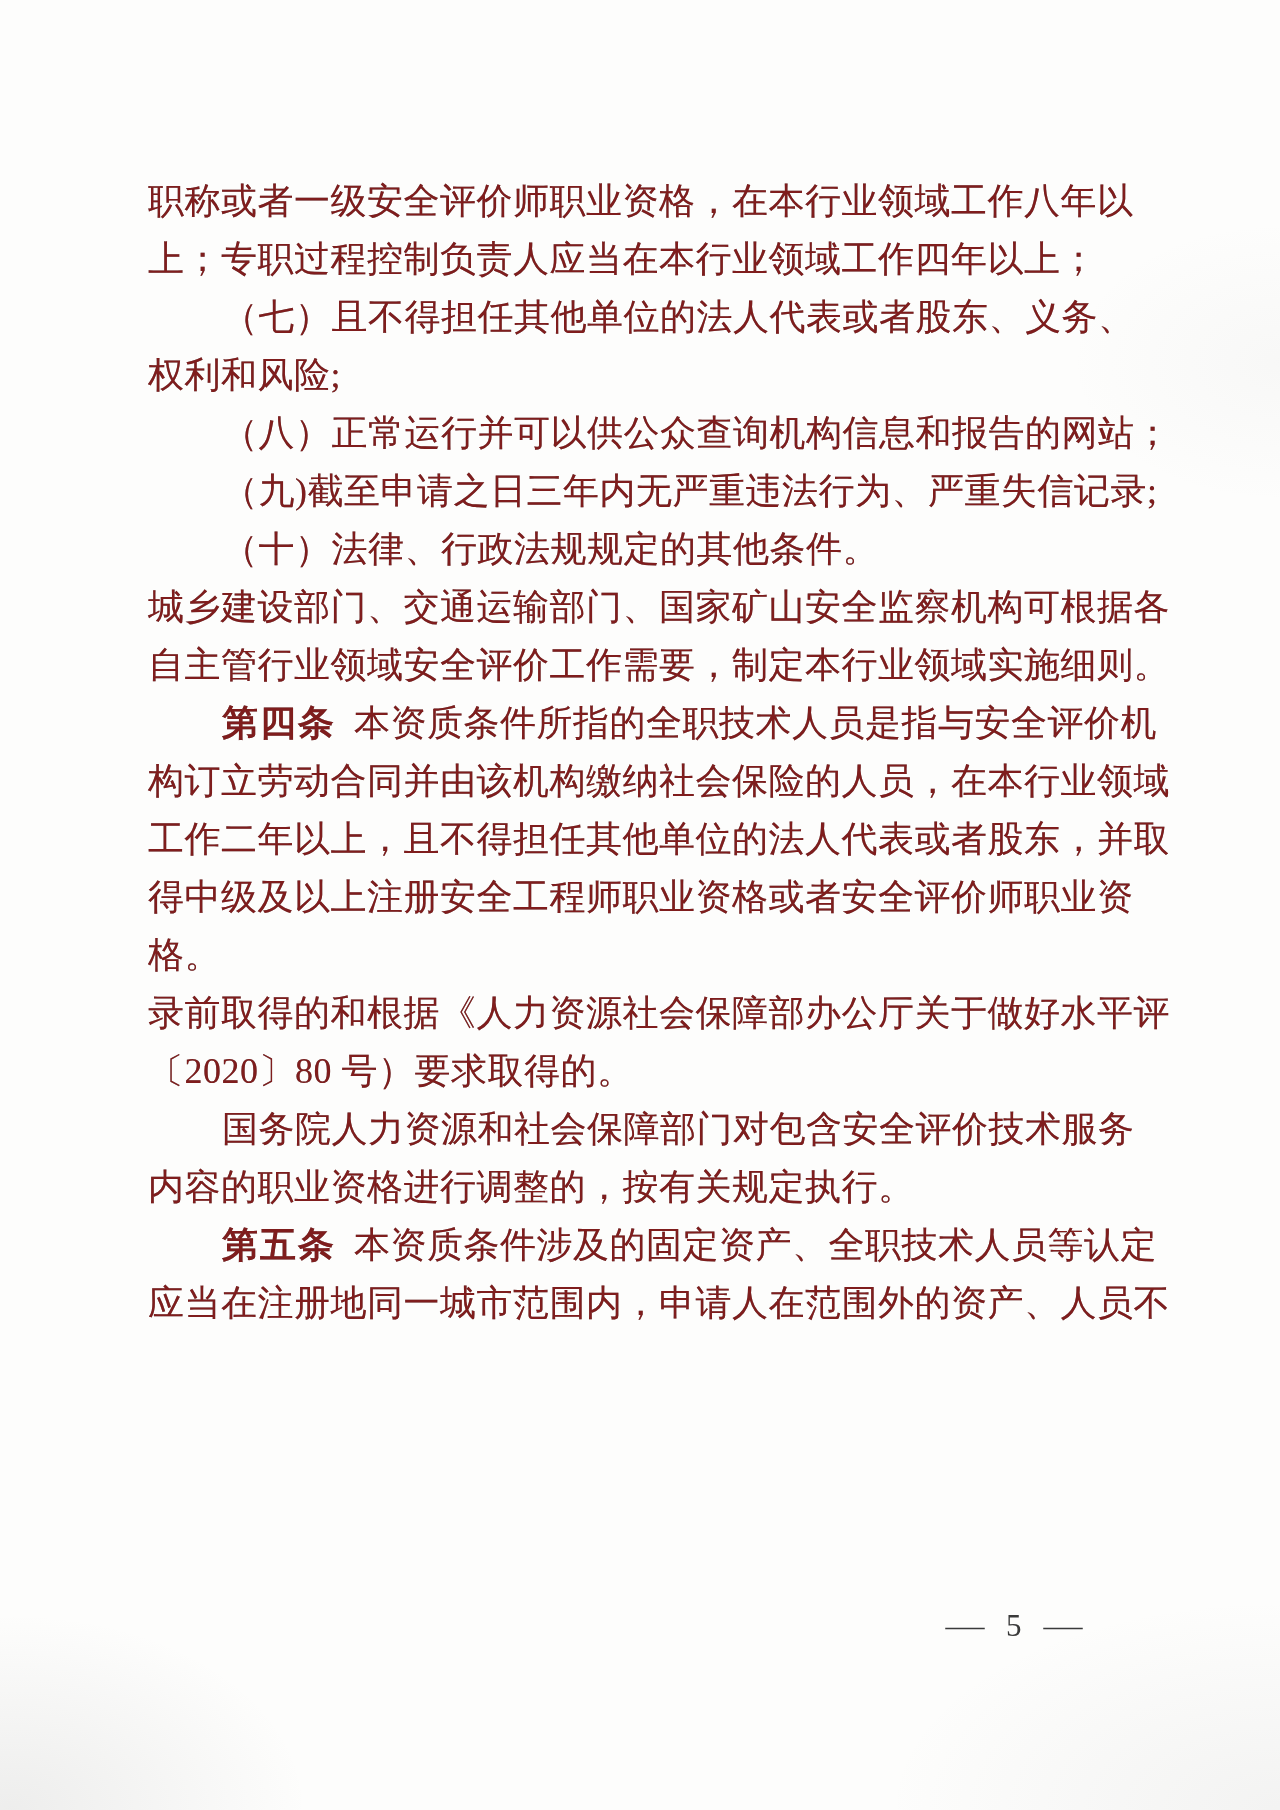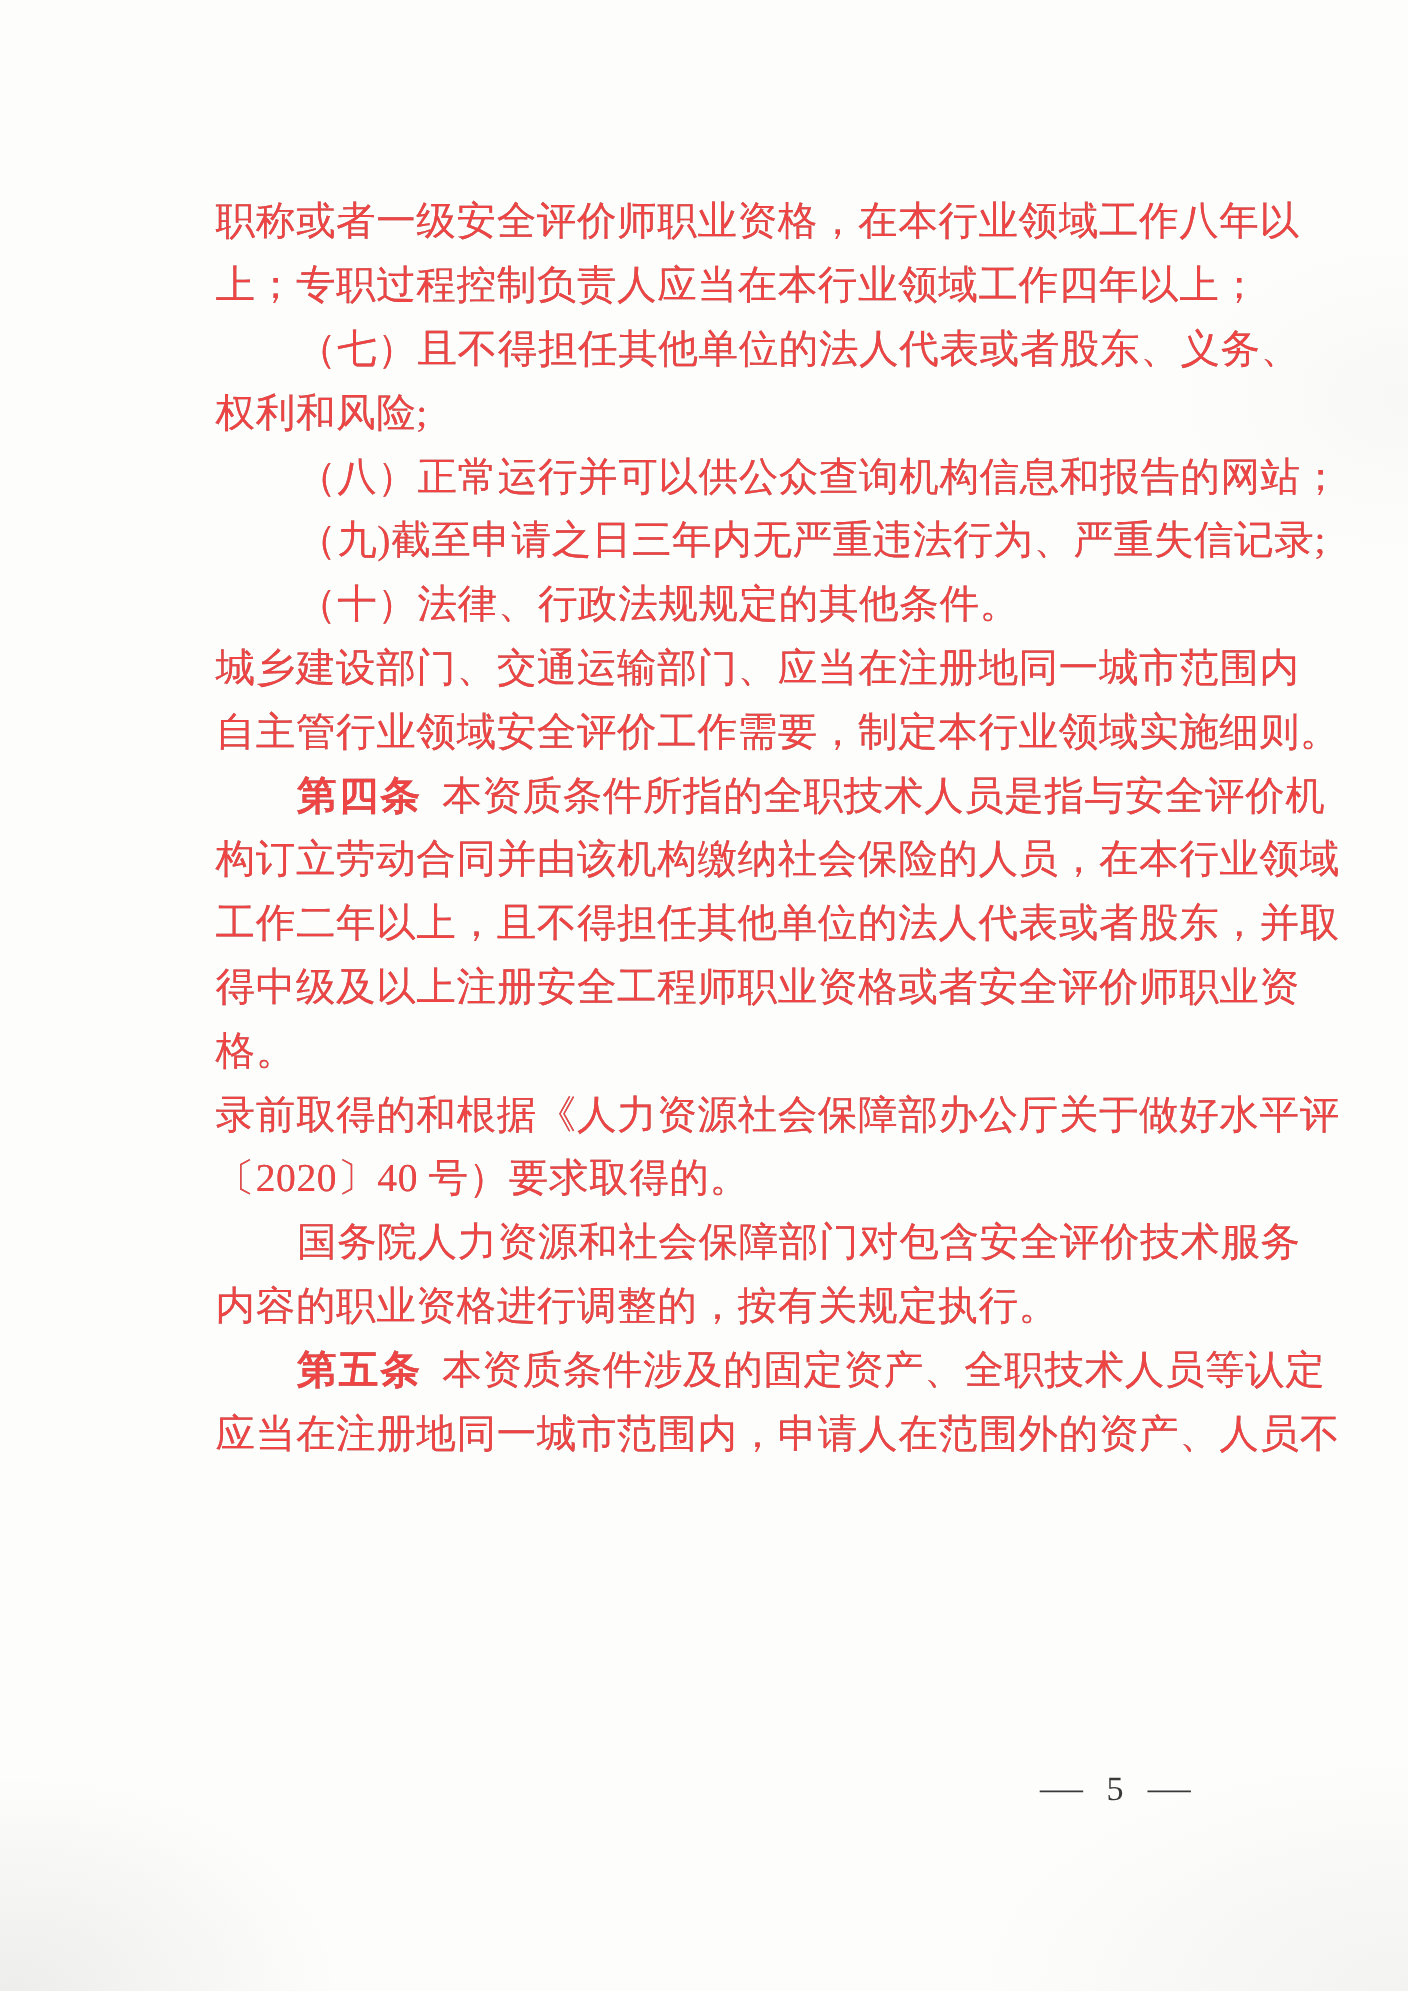--- a/index.html
+++ b/index.html
@@ -28,24 +28,23 @@
     top: 172px;
     left: 148px;
     width: 992px;
   }
   .line {
     height: 58px;
     line-height: 58px;
     font-size: 36px;
     letter-spacing: 0.5px;
     white-space: nowrap;
-    color: #ef4444;
+    color: #7f1d1d;
     
     text-shadow: 0 0 0.6px rgba(40,40,40,0.55);
-    margin-left: 48px;
   }
   .line.indent {
     padding-left: 74px;
   }
   .bold-term {
     font-weight: bold;
     letter-spacing: 2px;
   }
   .term-gap {
     display: inline-block;
@@ -75,29 +74,29 @@
 <div class="page">
 
   <div class="text-block">
       <div class="line"><span>职称或者一级安全评价师职业资格，在本行业领域工作八年以</span></div>
       <div class="line"><span>上；专职过程控制负责人应当在本行业领域工作四年以上；</span></div>
       <div class="line indent"><span>（七）且不得担任其他单位的法人代表或者股东、义务、</span></div>
       <div class="line"><span>权利和风险;</span></div>
       <div class="line indent"><span>（八）正常运行并可以供公众查询机构信息和报告的网站；</span></div>
       <div class="line indent"><span>（九)截至申请之日三年内无严重违法行为、严重失信记录;</span></div>
       <div class="line indent"><span>（十）法律、行政法规规定的其他条件。</span></div>
-      <div class="line"><span>城乡建设部门、交通运输部门、应当在注册地同一城市范围内</span></div>
+      <div class="line"><span>城乡建设部门、交通运输部门、国家矿山安全监察机构可根据各</span></div>
       <div class="line"><span>自主管行业领域安全评价工作需要，制定本行业领域实施细则。</span></div>
       <div class="line indent"><span class="bold-term">第四条</span><span class="term-gap"></span><span>本资质条件所指的全职技术人员是指与安全评价机</span></div>
       <div class="line"><span>构订立劳动合同并由该机构缴纳社会保险的人员，在本行业领域</span></div>
       <div class="line"><span>工作二年以上，且不得担任其他单位的法人代表或者股东，并取</span></div>
       <div class="line"><span>得中级及以上注册安全工程师职业资格或者安全评价师职业资</span></div>
       <div class="line"><span>格。</span></div>
       <div class="line"><span>录前取得的和根据《人力资源社会保障部办公厅关于做好水平评</span></div>
-      <div class="line"><span>〔2020〕40 号）要求取得的。</span></div>
+      <div class="line"><span>〔2020〕80 号）要求取得的。</span></div>
       <div class="line indent"><span>国务院人力资源和社会保障部门对包含安全评价技术服务</span></div>
       <div class="line"><span>内容的职业资格进行调整的，按有关规定执行。</span></div>
       <div class="line indent"><span class="bold-term">第五条</span><span class="term-gap"></span><span>本资质条件涉及的固定资产、全职技术人员等认定</span></div>
       <div class="line"><span>应当在注册地同一城市范围内，申请人在范围外的资产、人员不</span></div>
     </div>
 
   <div class="footer">
     <span class="dash">—</span>
     <span class="num">5</span>
     <span class="dash">—</span>

